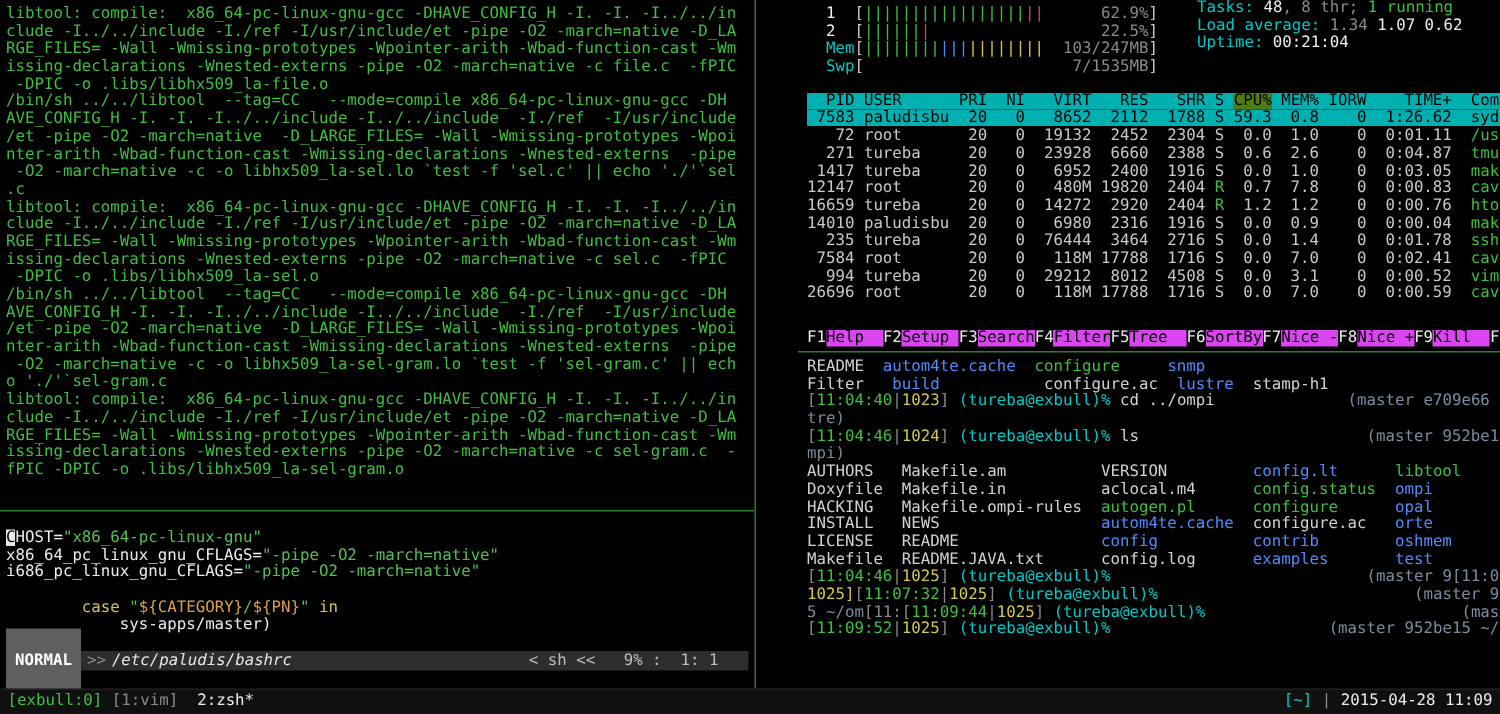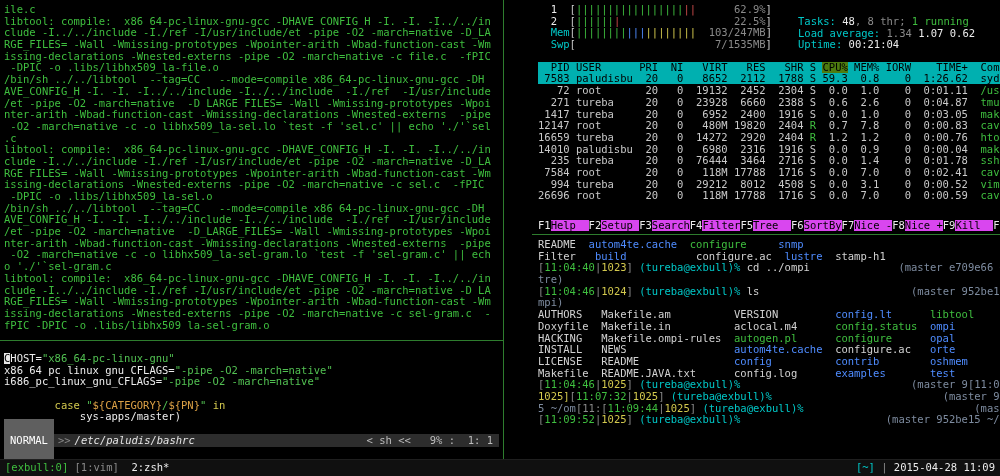--- a/index.html
+++ b/index.html
@@ -14,26 +14,26 @@
   .col-left { width:503px; display:flex; flex-direction:column; min-width:0; }
   .col-right { flex:1; display:flex; flex-direction:column; min-width:0;margin-left:28px; }
   .vsplit { width:1px; background:#2e7d2e; }
   .hsplit { height:1px; background:#2e7d2e; }
   .pane { overflow:hidden; }
   .build { height:340px; color:#3fbf3f; padding:4px 0 0 4px; }
   .vim { flex:1; display:flex; flex-direction:column; padding:0 0 0 4px; }
   .vim-code { padding-top:12px; }
   .vim-status { margin-top:auto; margin-bottom:12px; margin-right:4px; background:#2d2d2d;
     display:flex; align-items:center; white-space:pre; height:13px; color:#bdbdbd; }
-  .vim-mode { background:#5f5f5f; color:#ffffff; font-weight:normal; padding:16px 6px; }
+  .vim-mode { background:#5f5f5f; color:#ffffff; font-weight:bold; padding:16px 6px; }
   .vim-sep { color:#8a8a8a; padding:0 4px; }
   .vim-file { color:#e6e6e6;font-style:italic; }
-  .vim-right { margin-left:auto; padding-right:6px; color:#bdbdbd; }
+  .vim-right { margin-left:auto; padding-right:20px; color:#bdbdbd; }
   .htop { height:234px; padding:4px 0 2px 6px; display:flex; flex-direction:column; position:relative; }
-  .sysinfo { position:absolute; left:266px; top:16px; }
+  .sysinfo { position:absolute; left:266px; top:0; }
   .htop-table { margin-top:11px; }
   .fkeys { margin-top:auto; white-space:pre; }
   .zsh { flex:1; padding:4px 0 0 6px; color:#d2d2d2; }
   .statusbar { height:17px; background:#101010; border-top:1px solid #1f1f1f;
     display:flex; align-items:center; padding:6px 5px; white-space:pre; }
   .sb-right { margin-left:auto; }
   
   .c-g   { color:#3fbf3f; }
   .c-b   { color:#4f8cff; }
   .c-c   { color:#00c8c8; }
@@ -51,21 +51,20 @@
   .c-cur { background:#e8e8e8; color:#000; }
 </style>
 </head>
 <body>
 
 <div class="screen">
   <div class="panes">
 
     <div class="col-left">
       <div class="pane build">
-          <div class="tl">ile.c</div>
           <div class="tl">libtool: compile:  x86_64-pc-linux-gnu-gcc -DHAVE_CONFIG_H -I. -I. -I../../in</div>
           <div class="tl">clude -I../../include -I./ref -I/usr/include/et -pipe -O2 -march=native -D_LA</div>
           <div class="tl">RGE_FILES= -Wall -Wmissing-prototypes -Wpointer-arith -Wbad-function-cast -Wm</div>
           <div class="tl">issing-declarations -Wnested-externs -pipe -O2 -march=native -c file.c  -fPIC</div>
           <div class="tl"> -DPIC -o .libs/libhx509_la-file.o</div>
           <div class="tl">/bin/sh ../../libtool  --tag=CC   --mode=compile x86_64-pc-linux-gnu-gcc -DH</div>
           <div class="tl">AVE_CONFIG_H -I. -I. -I../../include -I../../include  -I./ref  -I/usr/include</div>
           <div class="tl">/et -pipe -O2 -march=native  -D_LARGE_FILES= -Wall -Wmissing-prototypes -Wpoi</div>
           <div class="tl">nter-arith -Wbad-function-cast -Wmissing-declarations -Wnested-externs  -pipe</div>
           <div class="tl"> -O2 -march=native -c -o libhx509_la-sel.lo `test -f 'sel.c' || echo './'`sel</div>

